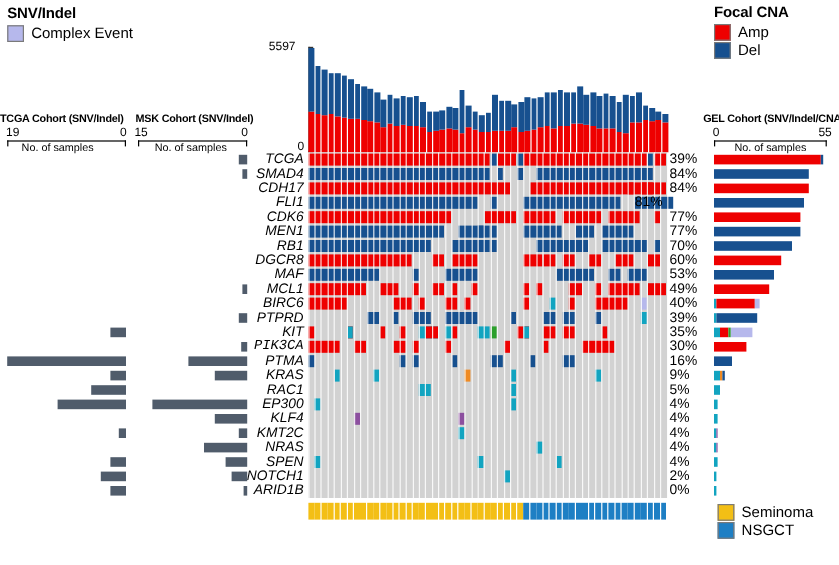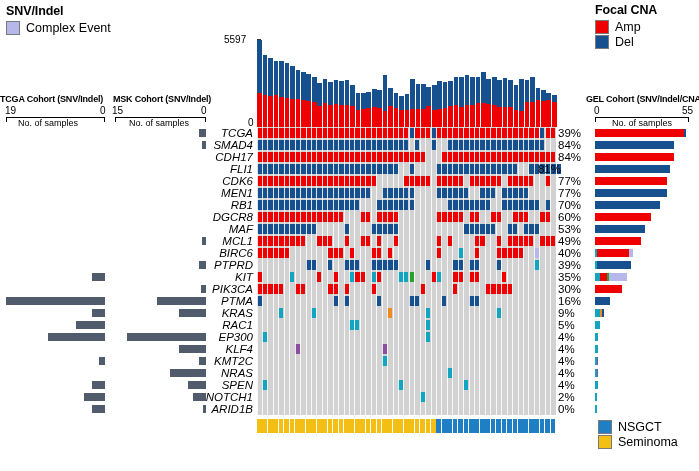--- a/index.html
+++ b/index.html
@@ -49,26 +49,26 @@
       <div class="leg-row">
         <span class="swatch" style="background: rgb(23, 80, 143);"></span>
         <span class="leg-lbl">Del</span>
       </div>
     </div>
 </div>
 
 <div class="abs" style="left:598px;top:417px;">
   <div id="subtype-legend-items" style="margin-top:2px;">
       <div class="leg-row">
+        <span class="swatch" style="background: rgb(243, 191, 21);"></span>
+        <span class="leg-lbl">Seminoma</span>
+      </div>
+      <div class="leg-row">
         <span class="swatch" style="background: rgb(30, 127, 196);"></span>
         <span class="leg-lbl">NSGCT</span>
-      </div>
-      <div class="leg-row">
-        <span class="swatch" style="background: rgb(243, 191, 21);"></span>
-        <span class="leg-lbl">Seminoma</span>
       </div>
     </div>
 </div>
 
 <div class="abs" style="left:0px;top:94px;width:104px;">
   <div class="axhdr" style="position:absolute;left:0px;top:0px;">TCGA Cohort (SNV/Indel)</div>
   <div class="axnum" style="position:absolute;left:5px;top:11px;">19</div>
   <div class="axnum" style="position:absolute;left:100px;top:11px;">0</div>
   <div class="axsub" style="position:absolute;left:18px;top:24px;">No. of samples</div>
   <div class="brkt" style="left:6px;top:23px;width:99px;"></div>
@@ -414,21 +414,21 @@
     <div style="position: absolute; left: 595px; top: 128.8px; width: 88.8727px; height: 8.4px; background: rgb(238, 0, 0);"></div>
     <div style="position: absolute; left: 683.873px; top: 128.8px; width: 1.70909px; height: 8.4px; background: rgb(23, 80, 143);"></div>
     <div class="gene" style="left: 150px; top: 138.5px; width: 103px;">SMAD4</div>
     <div class="pct" style="left: 558px; top: 138.5px; width: 32px; text-align: left;">84%</div>
     <div class="hbar" style="left: 202.36px; top: 140.8px; width: 3.64px; height: 8.4px;"></div>
     <div style="position: absolute; left: 595px; top: 140.8px; width: 78.6182px; height: 8.4px; background: rgb(23, 80, 143);"></div>
     <div class="gene" style="left: 150px; top: 150.5px; width: 103px;">CDH17</div>
     <div class="pct" style="left: 558px; top: 150.5px; width: 32px; text-align: left;">84%</div>
     <div style="position: absolute; left: 595px; top: 152.8px; width: 78.6182px; height: 8.4px; background: rgb(238, 0, 0);"></div>
     <div class="gene" style="left: 150px; top: 162.5px; width: 103px;">FLI1</div>
-    <div class="pct" style="left: 529px; top: 162.5px; width: 32px; text-align: right;">81%</div>
+    <div class="pct" style="left: 529px; top: 162.5px; width: 32px; text-align: left;">81%</div>
     <div style="position: absolute; left: 595px; top: 164.8px; width: 75.2px; height: 8.4px; background: rgb(23, 80, 143);"></div>
     <div class="gene" style="left: 150px; top: 174.5px; width: 103px;">CDK6</div>
     <div class="pct" style="left: 558px; top: 174.5px; width: 32px; text-align: left;">77%</div>
     <div style="position: absolute; left: 595px; top: 176.8px; width: 71.7818px; height: 8.4px; background: rgb(238, 0, 0);"></div>
     <div class="gene" style="left: 150px; top: 186.5px; width: 103px;">MEN1</div>
     <div class="pct" style="left: 558px; top: 186.5px; width: 32px; text-align: left;">77%</div>
     <div style="position: absolute; left: 595px; top: 188.8px; width: 71.7818px; height: 8.4px; background: rgb(23, 80, 143);"></div>
     <div class="gene" style="left: 150px; top: 198.5px; width: 103px;">RB1</div>
     <div class="pct" style="left: 558px; top: 198.5px; width: 32px; text-align: left;">70%</div>
     <div style="position: absolute; left: 595px; top: 200.8px; width: 64.9455px; height: 8.4px; background: rgb(23, 80, 143);"></div>
@@ -452,21 +452,21 @@
     <div class="hbar" style="left: 198.72px; top: 260.8px; width: 7.28px; height: 8.4px;"></div>
     <div style="position: absolute; left: 595px; top: 260.8px; width: 1.70909px; height: 8.4px; background: rgb(18, 164, 192);"></div>
     <div style="position: absolute; left: 596.709px; top: 260.8px; width: 34.1818px; height: 8.4px; background: rgb(23, 80, 143);"></div>
     <div class="gene" style="left: 150px; top: 270.5px; width: 103px;">KIT</div>
     <div class="pct" style="left: 558px; top: 270.5px; width: 32px; text-align: left;">35%</div>
     <div class="hbar" style="left: 92.4947px; top: 272.8px; width: 12.5053px; height: 8.4px;"></div>
     <div style="position: absolute; left: 595px; top: 272.8px; width: 5.12727px; height: 8.4px; background: rgb(18, 164, 192);"></div>
     <div style="position: absolute; left: 600.127px; top: 272.8px; width: 6.83636px; height: 8.4px; background: rgb(238, 0, 0);"></div>
     <div style="position: absolute; left: 606.964px; top: 272.8px; width: 1.70909px; height: 8.4px; background: rgb(44, 160, 44);"></div>
     <div style="position: absolute; left: 608.673px; top: 272.8px; width: 18.8px; height: 8.4px; background: rgb(182, 184, 236);"></div>
-    <div class="gene" style="left: 150px; top: 282.5px; width: 103px;">PIK3CA</div>
+    <div class="gene" style="left: 150px; top: 282.5px; width: 103px; font-family: Liberation Mono, monospace;">PIK3CA</div>
     <div class="pct" style="left: 558px; top: 282.5px; width: 32px; text-align: left;">30%</div>
     <div class="hbar" style="left: 201.147px; top: 284.8px; width: 4.85333px; height: 8.4px;"></div>
     <div style="position: absolute; left: 595px; top: 284.8px; width: 27.3455px; height: 8.4px; background: rgb(238, 0, 0);"></div>
     <div class="gene" style="left: 150px; top: 294.5px; width: 103px;">PTMA</div>
     <div class="pct" style="left: 558px; top: 294.5px; width: 32px; text-align: left;">16%</div>
     <div class="hbar" style="left: 6px; top: 296.8px; width: 99px; height: 8.4px;"></div>
     <div class="hbar" style="left: 157.467px; top: 296.8px; width: 48.5333px; height: 8.4px;"></div>
     <div style="position: absolute; left: 595px; top: 296.8px; width: 15.3818px; height: 8.4px; background: rgb(23, 80, 143);"></div>
     <div class="gene" style="left: 150px; top: 306.5px; width: 103px;">KRAS</div>
     <div class="pct" style="left: 558px; top: 306.5px; width: 32px; text-align: left;">9%</div>

